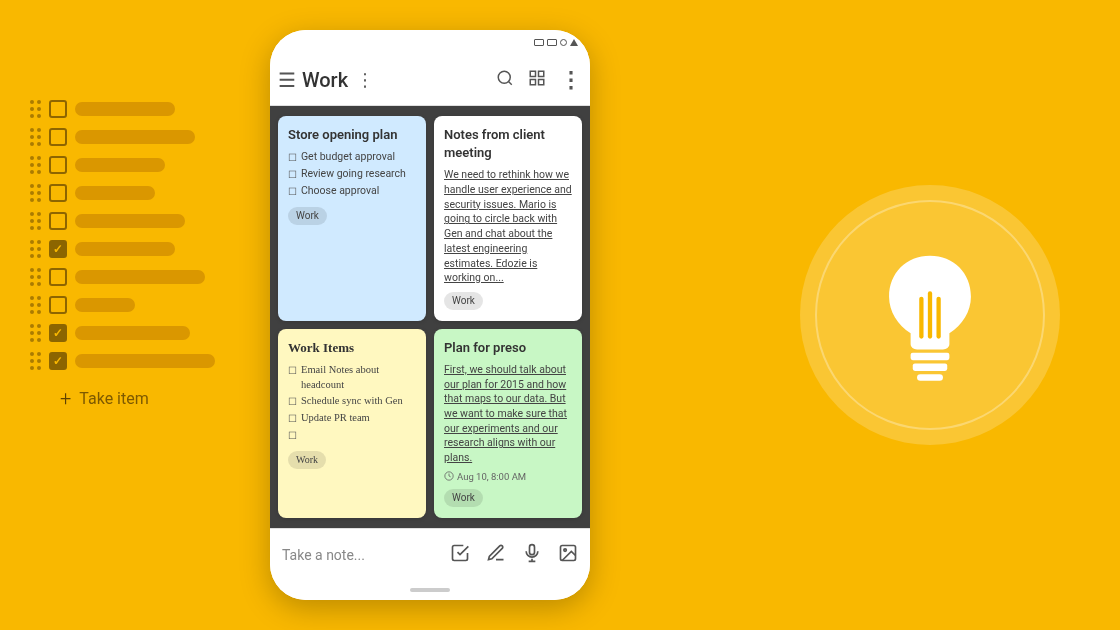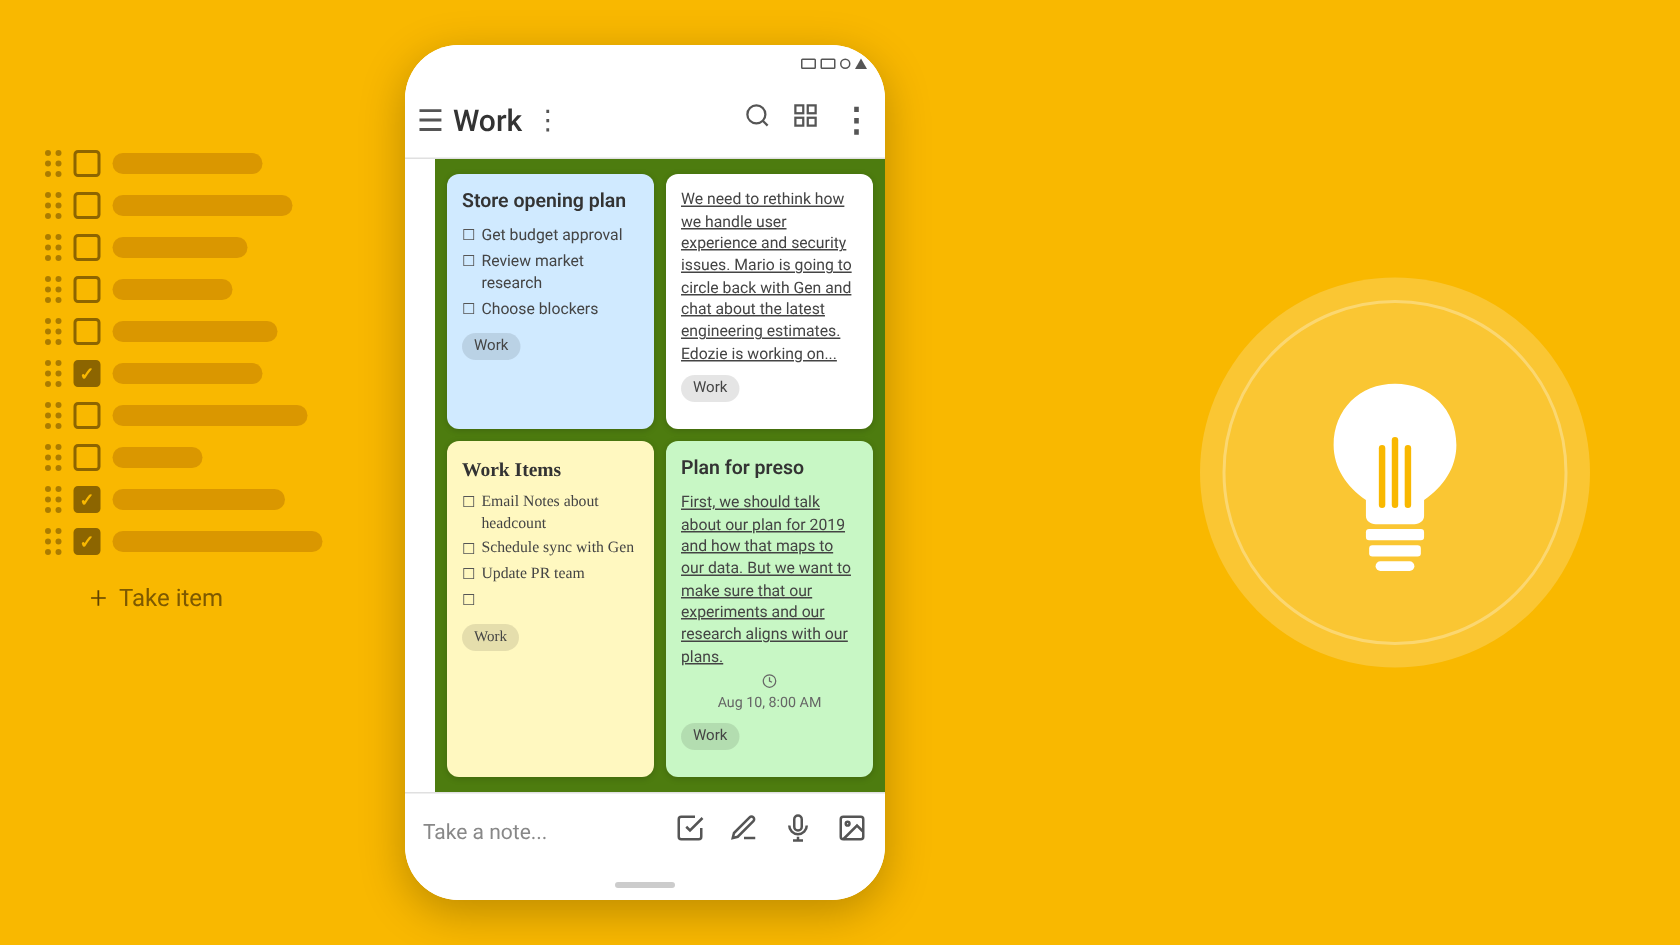--- a/index.html
+++ b/index.html
@@ -174,22 +174,21 @@
     }
 
     
     .notes-grid {
       flex: 1;
       padding: 10px 8px;
       display: grid;
       grid-template-columns: 1fr 1fr;
       gap: 8px;
       overflow-y: auto;
-      background: #4d7c0f;
-      margin-left: 20px;
+      background: #404040;
     }
 
     
     .note-card {
       border-radius: 8px;
       padding: 10px;
       font-size: 11px;
       line-height: 1.4;
       box-shadow: 0 1px 4px rgba(0,0,0,0.15);
     }
@@ -232,21 +231,20 @@
       color: #444;
       margin-top: 6px;
     }
     .note-timestamp {
       font-size: 9.5px;
       color: #666;
       margin-top: 4px;
       display: flex;
       align-items: center;
       gap: 3px;
-      flex-direction: column;
     }
 
     
     .bottom-bar {
       height: 52px;
       background: white;
       border-top: 1px solid #e0e0e0;
       display: flex;
       align-items: center;
       padding: 0 12px;
@@ -481,30 +479,31 @@
   <div class="notes-grid">
 
     <div class="note-card blue">
       <div class="note-title">Store opening plan</div>
       <div class="note-checkbox-item">
         <span class="note-checkbox-icon">☐</span>
         <span>Get budget approval</span>
       </div>
       <div class="note-checkbox-item">
         <span class="note-checkbox-icon">☐</span>
-        <span>Review market research</span>
-      </div>
-      <div class="note-checkbox-item">
-        <span class="note-checkbox-icon">☐</span>
-        <span>Choose blockers</span>
+        <span>Review going research</span>
+      </div>
+      <div class="note-checkbox-item">
+        <span class="note-checkbox-icon">☐</span>
+        <span>Choose approval</span>
       </div>
       <div class="note-tag">Work</div>
     </div>
 
     <div class="note-card white">
+      <div class="note-title">Notes from client meeting</div>
       <div class="note-text">We need to rethink how we handle user experience and security issues. Mario is going to circle back with Gen and chat about the latest engineering estimates. Edozie is working on...</div>
       <div class="note-tag">Work</div>
     </div>
 
     <div class="note-card yellow">
       <div class="note-title">Work Items</div>
       <div class="note-checkbox-item">
         <span class="note-checkbox-icon">☐</span>
         <span>Email Notes about headcount</span>
       </div>
@@ -517,21 +516,21 @@
         <span>Update PR team</span>
       </div>
       <div class="note-checkbox-item">
         <span class="note-checkbox-icon">☐</span>
       </div>
       <div class="note-tag">Work</div>
     </div>
 
     <div class="note-card green">
       <div class="note-title">Plan for preso</div>
-      <div class="note-text">First, we should talk about our plan for 2019 and how that maps to our data. But we want to make sure that our experiments and our research aligns with our plans.</div>
+      <div class="note-text">First, we should talk about our plan for 2015 and how that maps to our data. But we want to make sure that our experiments and our research aligns with our plans.</div>
       <div class="note-timestamp">
         <svg width="10" height="10" viewBox="0 0 24 24" fill="none" stroke="#666" stroke-width="2">
             <circle cx="12" cy="12" r="10"></circle>
             <polyline points="12 6 12 12 16 14"></polyline>
           </svg>
         <span>Aug 10, 8:00 AM</span>
       </div>
       <div class="note-tag">Work</div>
     </div>
   </div>

